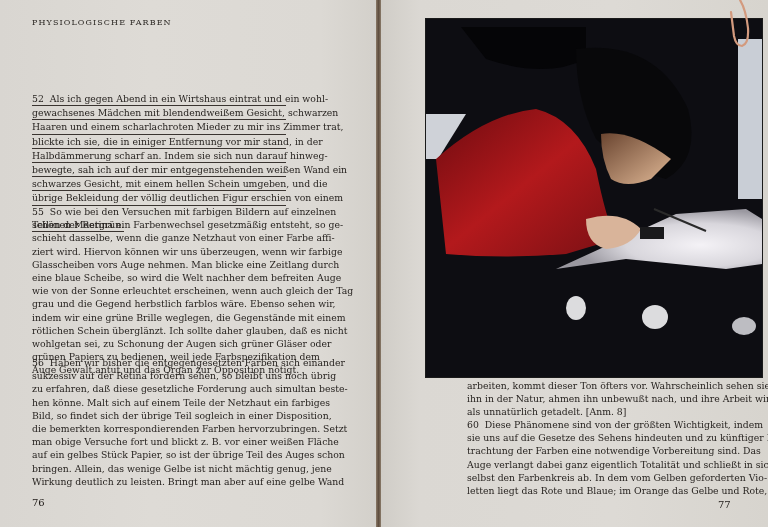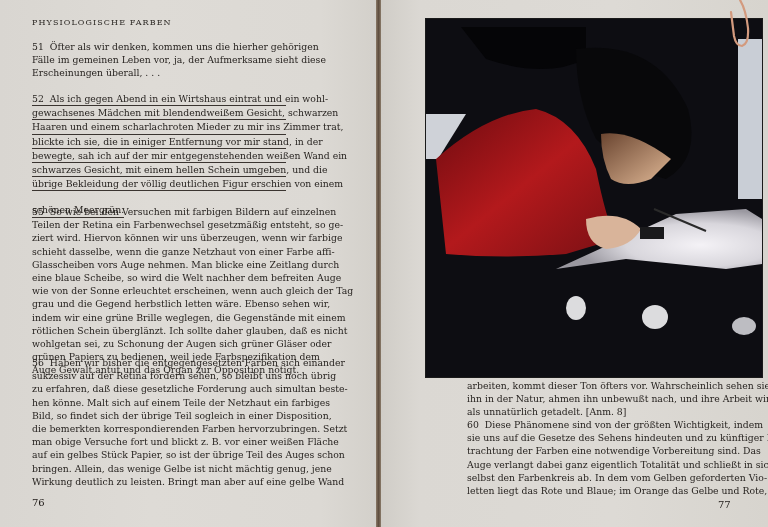--- a/index.html
+++ b/index.html
@@ -47,49 +47,42 @@
   }
 </style>
 </head>
 <body>
 
 <div class="spread">
 
   <div class="page-left">
     <div class="running-head">PHYSIOLOGISCHE FARBEN</div>
 
-    <div class="text-block" style="left:32px; top:40px; width:254px;">
-
-      <p>
-        <span class="line"><span class="para-num">51</span><span>Öfter als wir denken, kommen uns die hierher gehörigen</span></span>
-        <span class="line">Fälle im gemeinen Leben vor, ja, der Aufmerksame sieht diese</span>
-        <span class="line last">Erscheinungen überall, . . .</span>
-      </p>
-    </div>
 
     <div class="text-block" style="left:32px; top:92px; width:254px;">
       <span class="line underl"><span class="para-num">52</span><span>Als ich gegen Abend in ein Wirtshaus eintrat und ein wohl-</span></span>
       <span class="line underl">gewachsenes Mädchen mit blendendweißem Gesicht, schwarzen</span>
       <span class="line underl">Haaren und einem scharlachroten Mieder zu mir ins Zimmer trat,</span>
       <span class="line underl">blickte ich sie, die in einiger Entfernung vor mir stand, in der</span>
+      <span class="line underl">Halbdämmerung scharf an. Indem sie sich nun darauf hinweg-</span>
       <span class="line underl">bewegte, sah ich auf der mir entgegenstehenden weißen Wand ein</span>
       <span class="line underl">schwarzes Gesicht, mit einem hellen Schein umgeben, und die</span>
       <span class="line underl">übrige Bekleidung der völlig deutlichen Figur erschien von einem</span>
       <span class="line last underl" style="display:inline-block;margin-top:12px;">schönen Meergrün.</span>
     </div>
 
     <div class="text-block" style="left:32px; top:205px; width:254px;">
       <span class="line"><span class="para-num">55</span><span>So wie bei den Versuchen mit farbigen Bildern auf einzelnen</span></span>
       <span class="line">Teilen der Retina ein Farbenwechsel gesetzmäßig entsteht, so ge-</span>
+      <span class="line">schieht dasselbe, wenn die ganze Netzhaut von einer Farbe affi-</span>
       <span class="line">ziert wird. Hiervon können wir uns überzeugen, wenn wir farbige</span>
-      <span class="line">schieht dasselbe, wenn die ganze Netzhaut von einer Farbe affi-</span>
       <span class="line">Glasscheiben vors Auge nehmen. Man blicke eine Zeitlang durch</span>
       <span class="line">eine blaue Scheibe, so wird die Welt nachher dem befreiten Auge</span>
       <span class="line">wie von der Sonne erleuchtet erscheinen, wenn auch gleich der Tag</span>
-      <span class="line">grau und die Gegend herbstlich letten wäre. Ebenso sehen wir,</span>
+      <span class="line">grau und die Gegend herbstlich farblos wäre. Ebenso sehen wir,</span>
       <span class="line">indem wir eine grüne Brille weglegen, die Gegenstände mit einem</span>
       <span class="line">rötlichen Schein überglänzt. Ich sollte daher glauben, daß es nicht</span>
       <span class="line">wohlgetan sei, zu Schonung der Augen sich grüner Gläser oder</span>
       <span class="line">grünen Papiers zu bedienen, weil jede Farbspezifikation dem</span>
       <span class="line last">Auge Gewalt antut und das Organ zur Opposition nötigt.</span>
     </div>
 
     <div class="text-block" style="left:32px; top:356px; width:254px;">
       <span class="line"><span class="para-num">56</span><span>Haben wir bisher die entgegengesetzten Farben sich einander</span></span>
       <span class="line">sukzessiv auf der Retina fordern sehen, so bleibt uns noch übrig</span>

